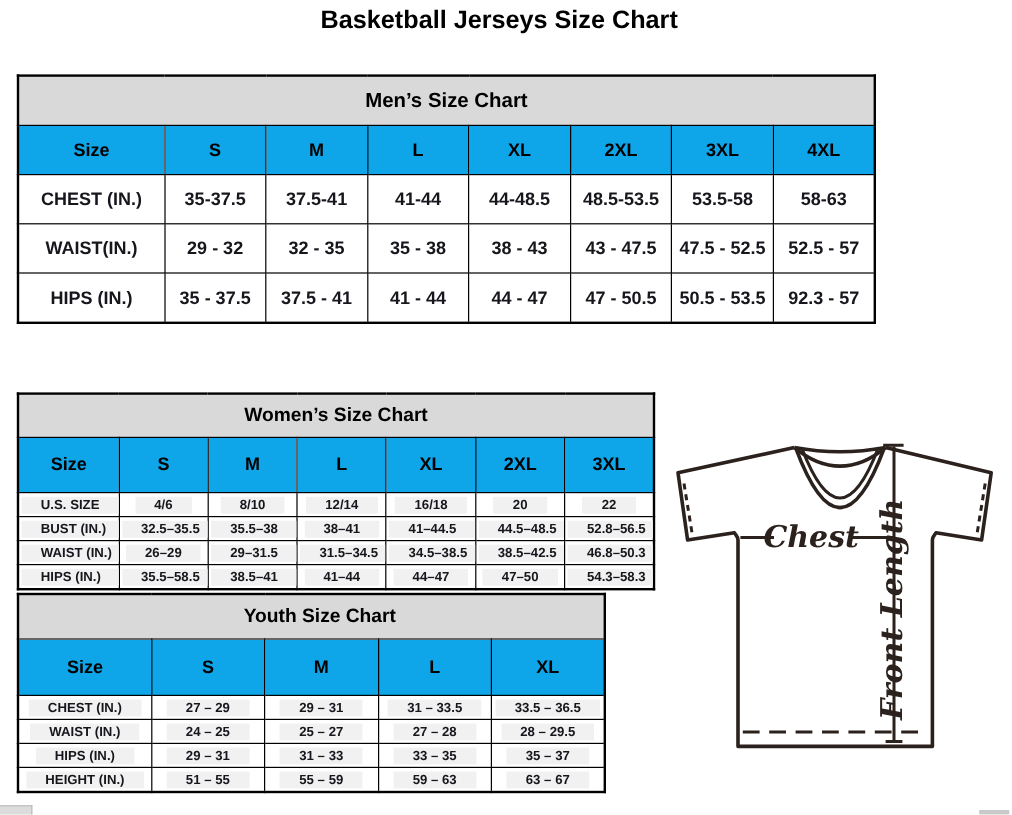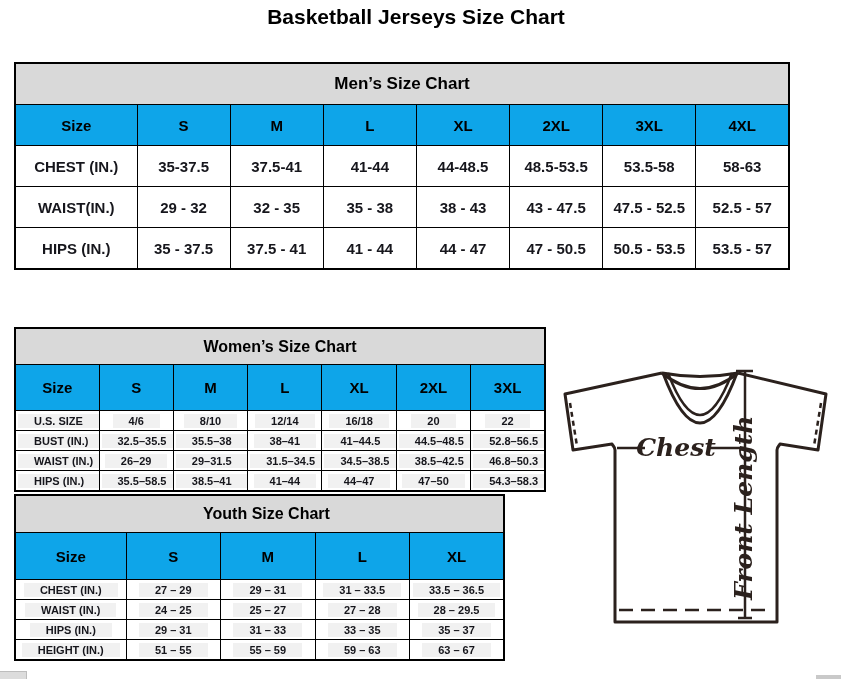--- a/index.html
+++ b/index.html
@@ -22,21 +22,21 @@
     padding:0 2px;overflow:hidden;white-space:nowrap;
   }
   tr.title-row th{
     background:#d9d9d9;font-weight:bold;color:#000000;
     border-bottom:1px solid #000000;
   }
   tr.size-row th{font-weight:bold;color:#000000;background:#0ea5e9;}
   tr.data-row th,tr.data-row td{font-weight:bold;color:#16161c;background:#ffffff;}
 
   
-  table.mens{top:62px;left:14px;width:776px;}
+  table.mens{top:62px;left:14px;width:716px;}
   table.mens tr.title-row th{height:40px;font-size:17px;}
   table.mens tr.size-row th{height:40px;font-size:15px;}
   table.mens tr.data-row th,table.mens tr.data-row td{height:40px;font-size:15px;}
   table.mens col.c0{width:122px;}
 
   
   table.women{top:299px;left:14px;width:532px;margin-top:28px;}
   table.women tr.title-row th{height:35px;font-size:16px;}
   table.women tr.size-row th{height:45px;font-size:15px;}
   table.women tr.data-row th,table.women tr.data-row td{height:19px;font-size:11px;}
@@ -121,21 +121,21 @@
           <td>52.5 - 57</td>
         </tr>
         <tr class="data-row">
           <th>HIPS (IN.)</th>
           <td>35 - 37.5</td>
           <td>37.5 - 41</td>
           <td>41 - 44</td>
           <td>44 - 47</td>
           <td>47 - 50.5</td>
           <td>50.5 - 53.5</td>
-          <td>53.5 - 57</td>
+          <td>92.3 - 57</td>
         </tr>
       </tbody>
   </table>
 
   <table class="size-table women">
       <colgroup>
         <col class="c0">
         <col>
         <col>
         <col>

